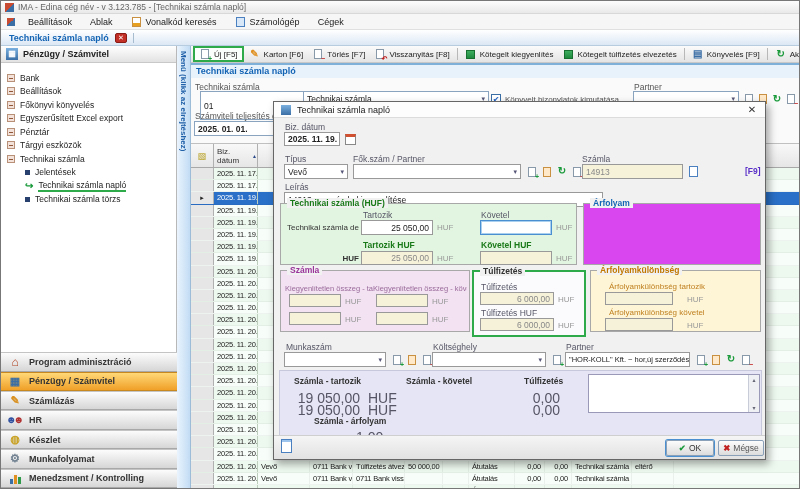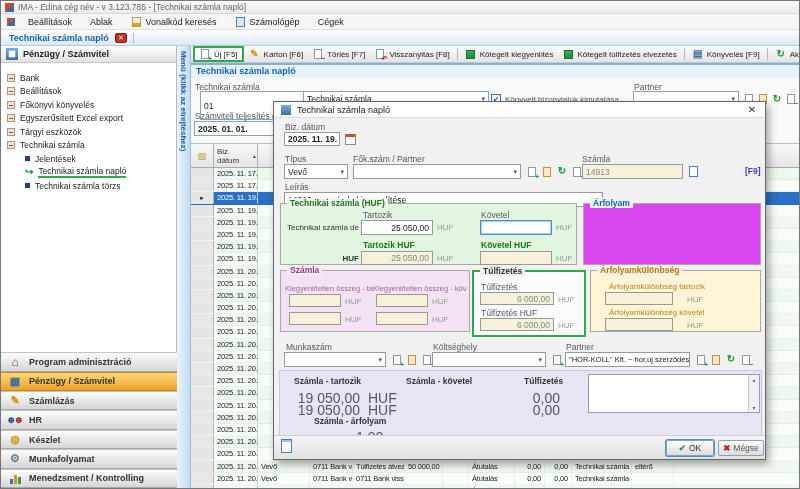--- a/index.html
+++ b/index.html
@@ -162,20 +162,24 @@
         <div class="tree-item">
           <span class="node-ico"></span>
           <span class="tlabel">Főkönyvi könyvelés</span>
         </div>
         <div class="tree-item">
           <span class="node-ico"></span>
           <span class="tlabel">Egyszerűsített Excel export</span>
         </div>
         <div class="tree-item">
           <span class="node-ico"></span>
+          <span class="tlabel">Pénztár</span>
+        </div>
+        <div class="tree-item">
+          <span class="node-ico"></span>
           <span class="tlabel">Tárgyi eszközök</span>
         </div>
         <div class="tree-item">
           <span class="node-ico"></span>
           <span class="tlabel">Technikai számla</span>
         </div>
         <div class="tree-item tree-child">
           <span class="bullet"></span>
           <span class="tlabel">Jelentések</span>
         </div>

